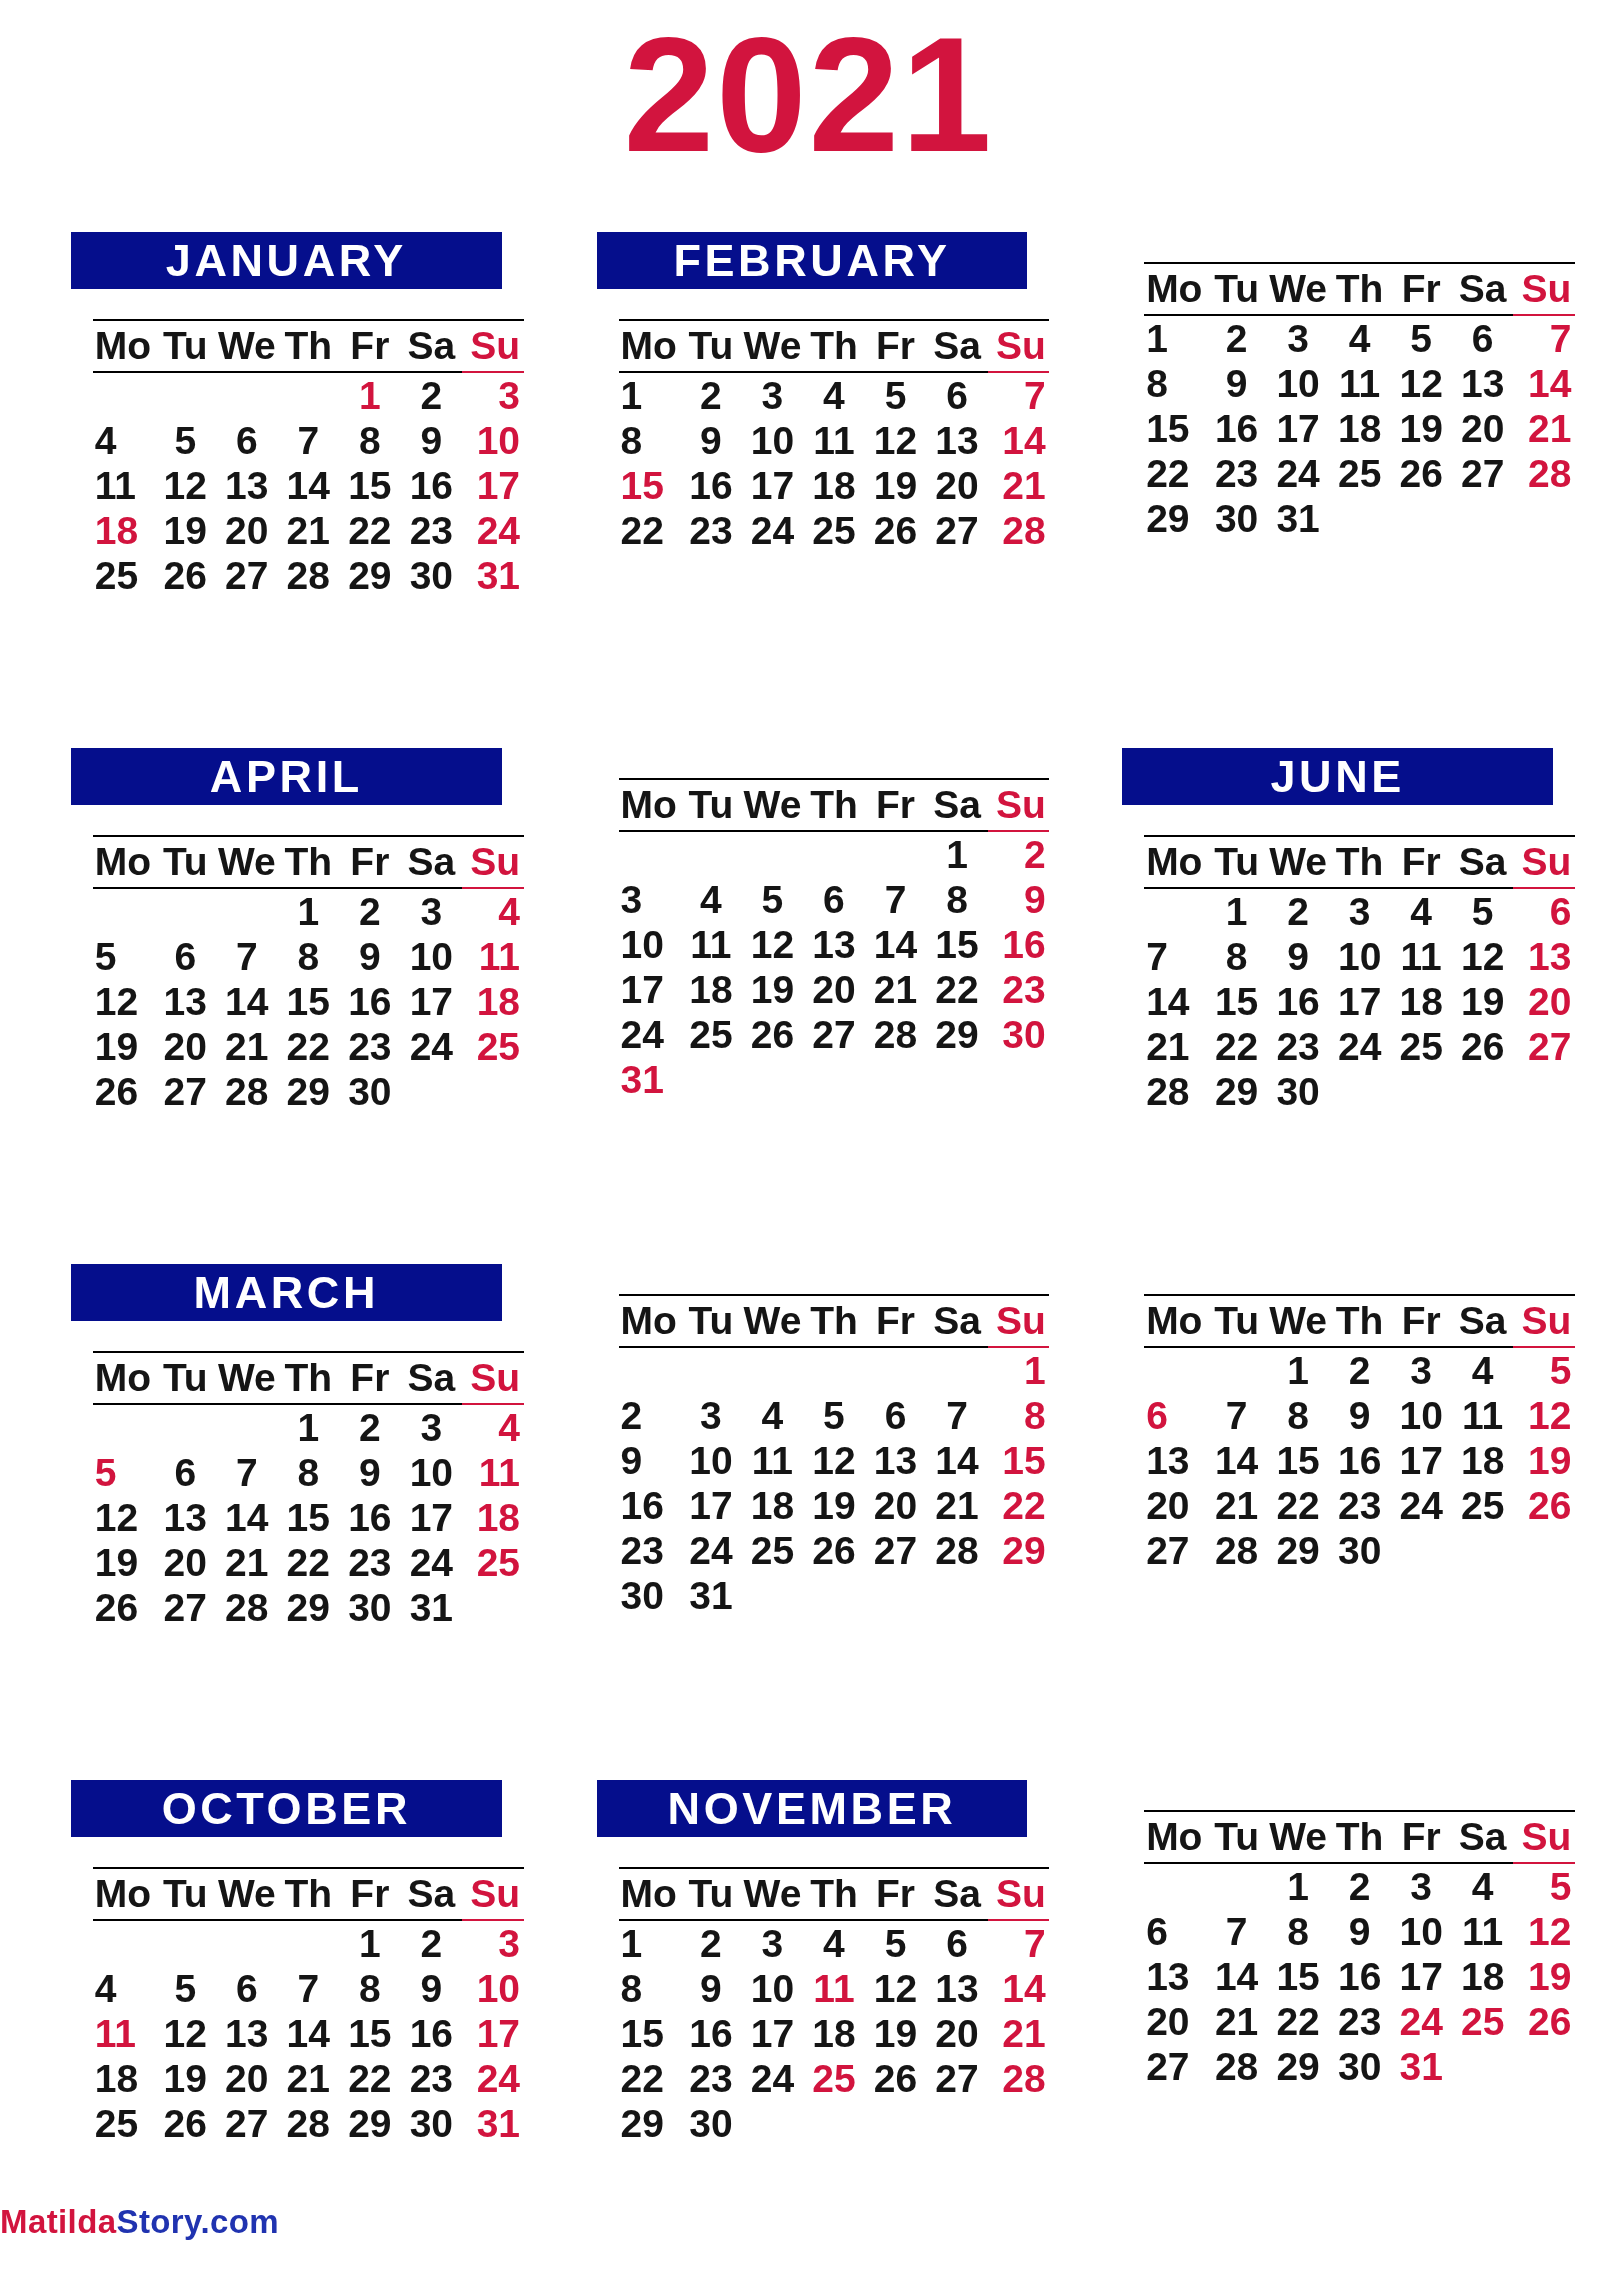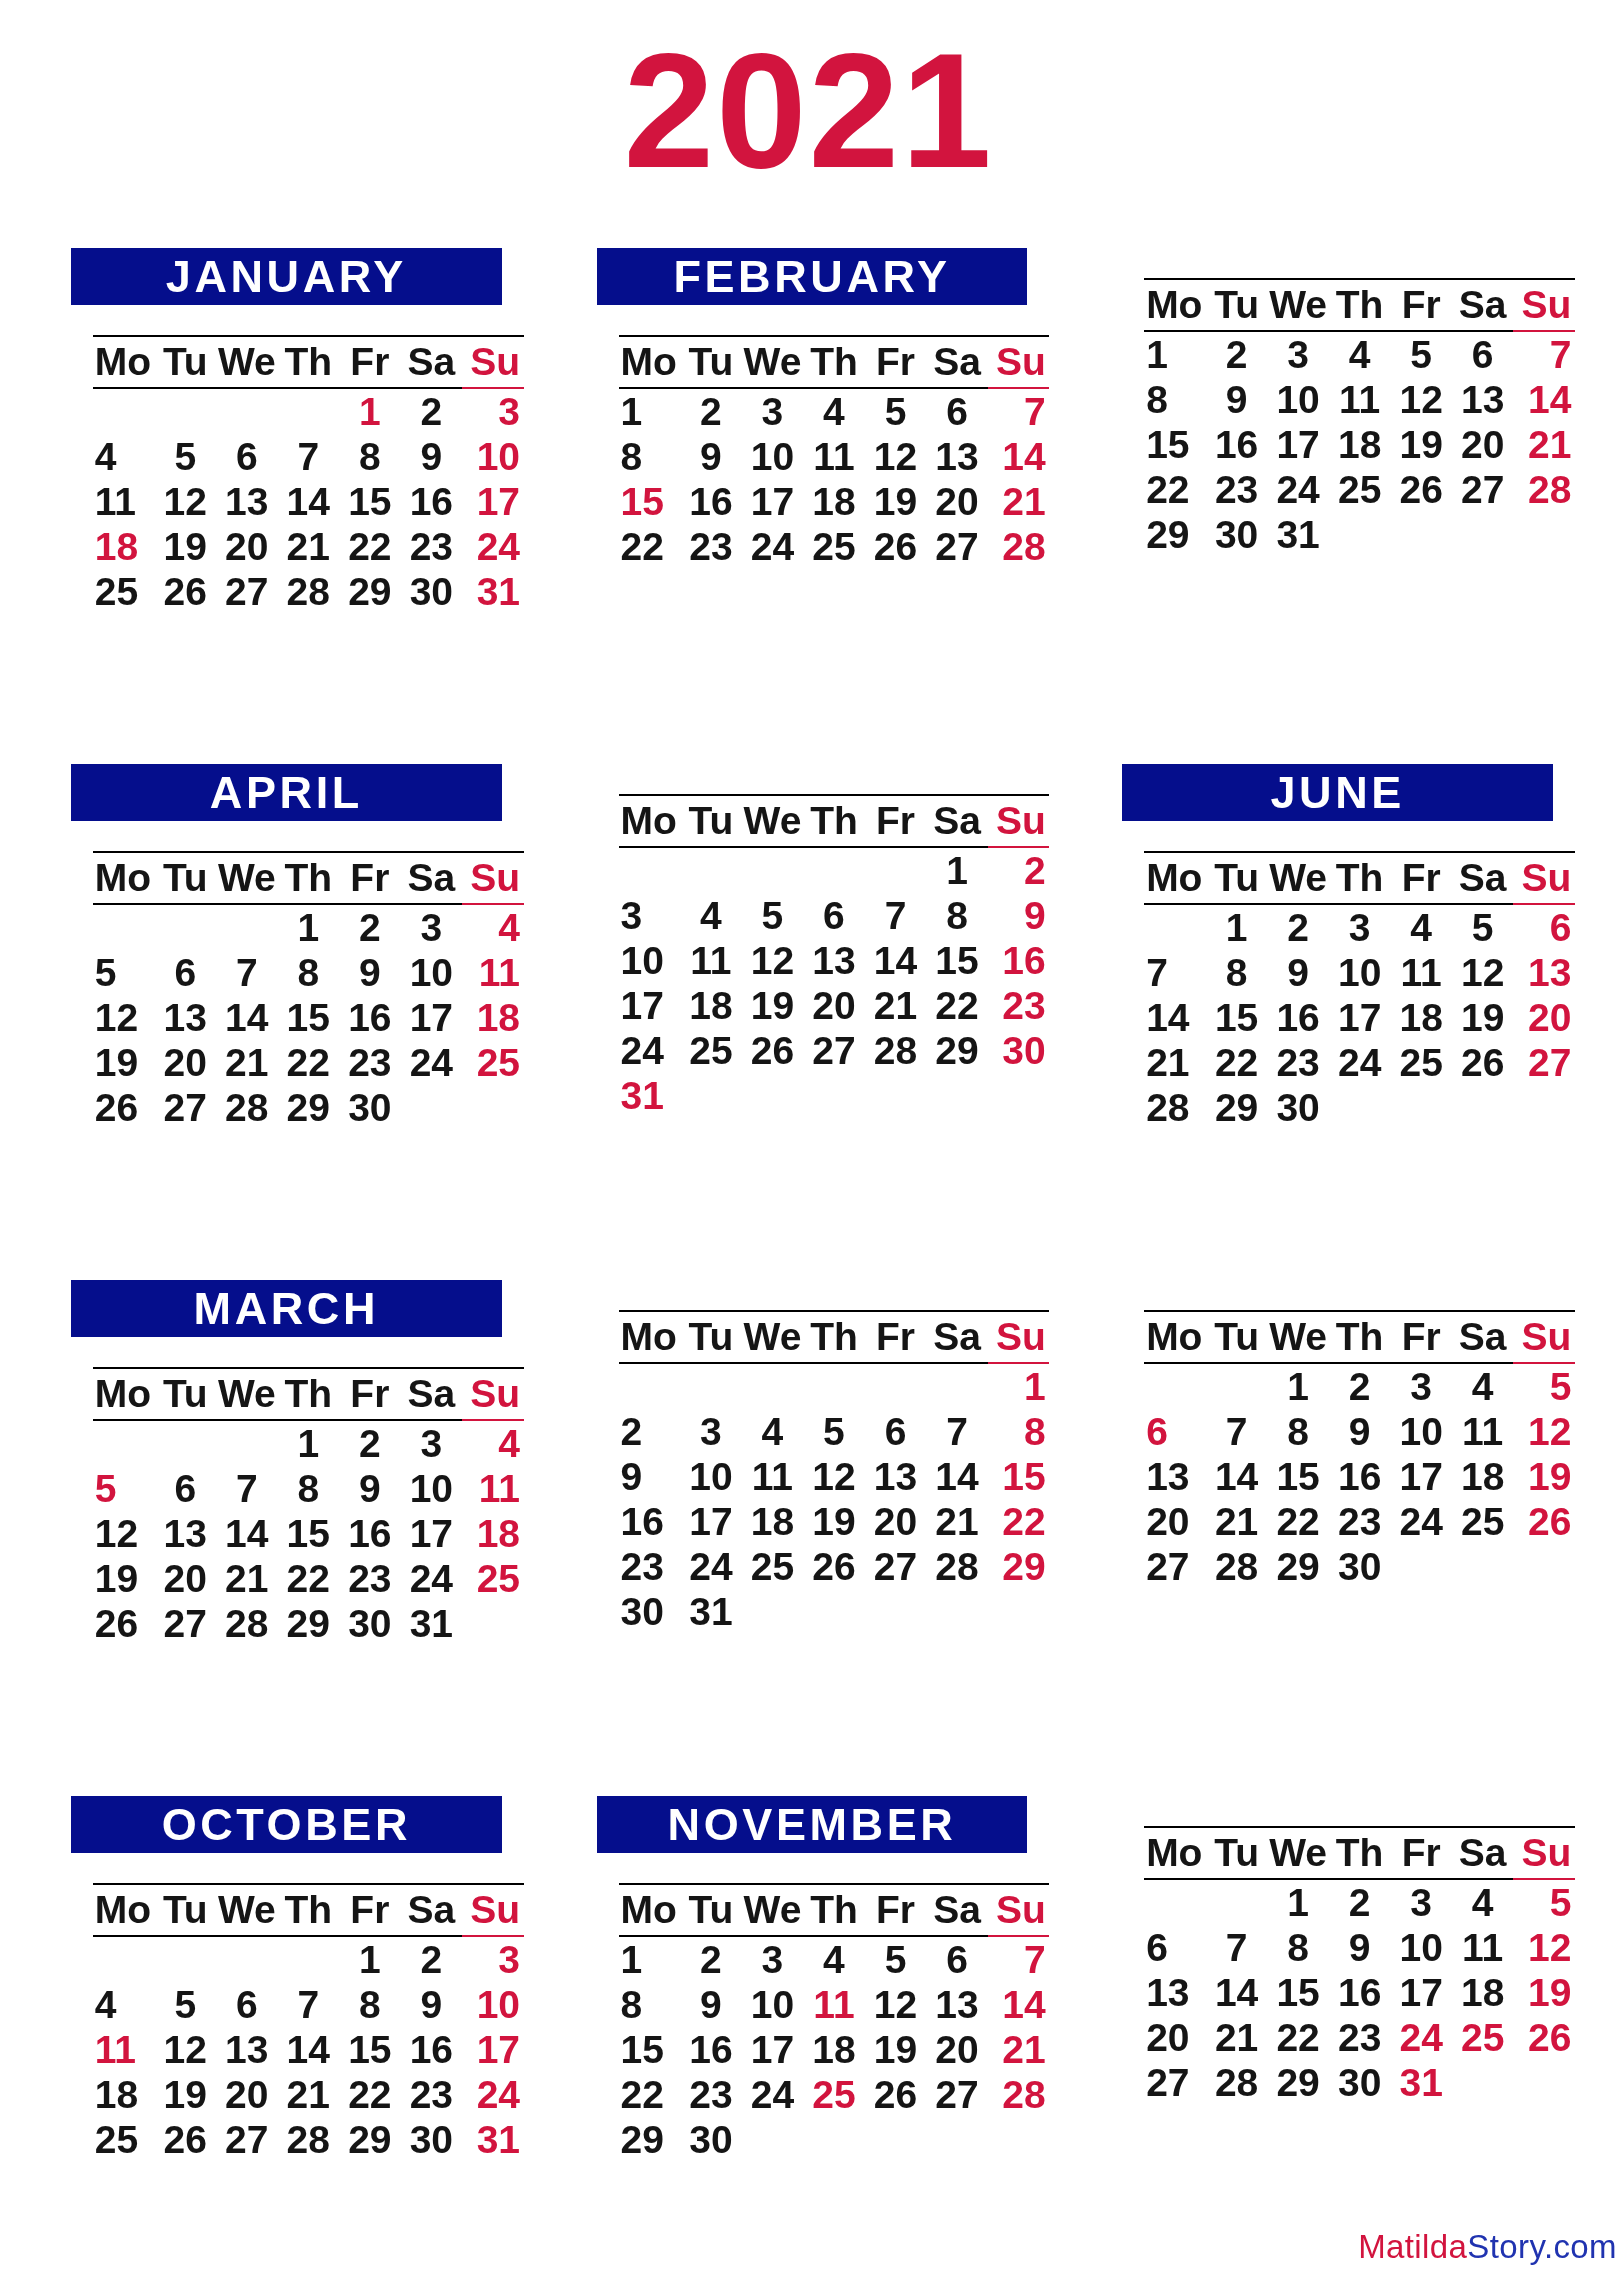--- a/index.html
+++ b/index.html
@@ -3,21 +3,21 @@
 <meta charset="utf-8">
 <style>
   html,body{margin:0;padding:0;background:#ffffff;}
   body{
     width:1617px;height:2293px;
     font-family:"Liberation Sans", sans-serif;
     -webkit-font-smoothing:antialiased;
     position:relative;
   }
   .title{
-    padding-top:25px;
+    padding-top:9px;
     text-align:center;
     font-size:163px;
     font-weight:800;
     letter-spacing:1.8px;
     line-height:1.05;
     color:var(--red,#d2143e);
   }
   .months{
     margin:52px 64px 0 71px;
     display:grid;
@@ -58,23 +58,22 @@
     padding:0;
     font-size:39px;font-weight:700;
     color:var(--ink,#151515);
     text-align:center;
     line-height:1;
   }
   table.cal th:first-child, table.cal td:first-child{text-align:left;padding-left:1.8px;}
   table.cal th:last-child,  table.cal td:last-child {text-align:right;padding-right:3.6px;}
   table.cal td.red{color:var(--red,#d2143e);}
   .footer{
-    margin-top:9px;
-    text-align:right;
-    font-size:33px;font-weight:400;
+    text-align:left;
+    font-size:33px;font-weight:700;
     letter-spacing:0.4px;
   }
   .footer .f-red{color:var(--red,#d2143e);}
   .footer .f-blue{color:var(--footer-blue,#2033b0);}
 </style>
 </head>
 <body>
 
 <div class="title">2021</div>
 

